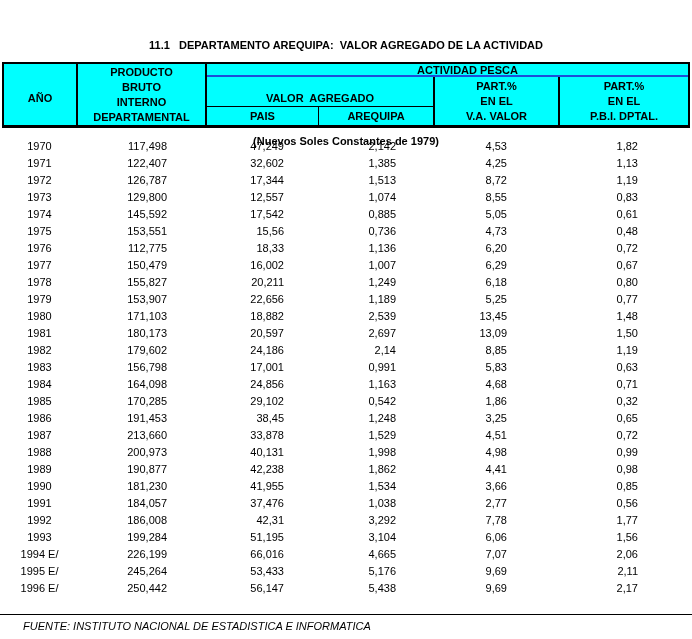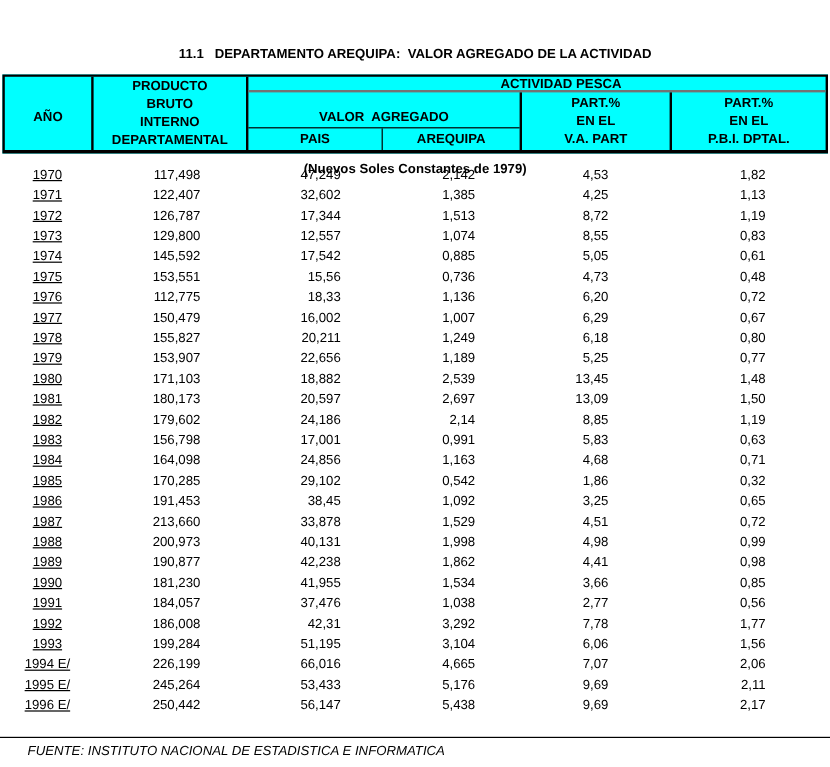--- a/index.html
+++ b/index.html
@@ -22,40 +22,40 @@
     grid-template-columns:74px 129px 112px 114px 127px 128px;
     grid-template-rows:13px 15px 15px 18px;
     font-weight:bold; font-size:11px;
   }
   .hc { display:flex; align-items:center; justify-content:center;
         text-align:center; box-sizing:border-box; overflow:hidden; }
   .hc-col { flex-direction:column; line-height:15px; }
   .c-ano  { grid-area:1/1/5/2; border-right:2px solid #000;
             align-items:flex-start; padding-top:27px; line-height:15px; }
   .c-pbi  { grid-area:1/2/5/3; border-right:2px solid #000; }
-  .c-act  { grid-area:1/3/2/7; border-bottom:2px solid #737373; line-height:12px;padding-left:40px; }
+  .c-act  { grid-area:1/3/2/7; border-bottom:2px solid #1d4ed8; line-height:12px;padding-left:40px; }
   .c-va   { grid-area:2/3/4/5; border-bottom:1px solid #000;
             align-items:flex-end; line-height:15px; white-space:pre;margin-top:16px; }
   .c-pais { grid-area:4/3/5/4; border-right:1px solid #000; }
   .c-are  { grid-area:4/4/5/5; }
   .c-pva  { grid-area:2/5/5/6; border-left:2px solid #000; border-right:2px solid #000; }
   .c-ppb  { grid-area:2/6/5/7; }
 
   
   .data-grid {
     position:absolute; top:128px; left:2px; width:688px; padding-top:10px;
     font-size:11px;
   }
   .trow {
     display:grid;
     grid-template-columns:75px 130px 113px 114px 127px 129px;
     height:17px; line-height:17px;
   }
   .cell { box-sizing:border-box; overflow:visible; white-space:nowrap; }
-  .cell-year { text-align:center;text-decoration:underline; }
+  .cell-year { text-align:center; }
   .cell-num  { text-align:right; }
   .pad-pbi { padding-right:40px; }
   .pad-pais { padding-right:36px; }
   .pad-are { padding-right:38px; }
   .pad-pva { padding-right:54px; }
   .pad-ppb { padding-right:52px; }
 
   
   .footer-rule {
     position:absolute; top:614px; left:0; width:692px; height:0;
@@ -85,21 +85,21 @@
       <span>INTERNO</span>
       <span>DEPARTAMENTAL</span>
     </div>
     <div class="hc c-act">ACTIVIDAD PESCA</div>
     <div class="hc c-va">VALOR  AGREGADO</div>
     <div class="hc c-are">AREQUIPA</div>
     <div class="hc c-pais">PAIS</div>
     <div class="hc hc-col c-pva">
       <span>PART.%</span>
       <span>EN EL</span>
-      <span>V.A. PART</span>
+      <span>V.A. VALOR</span>
     </div>
     <div class="hc hc-col c-ppb">
       <span>PART.%</span>
       <span>EN EL</span>
       <span>P.B.I. DPTAL.</span>
     </div>
   </div>
 
   <div class="data-grid" id="data-rows">
       <div class="trow">
@@ -227,21 +227,21 @@
       <div class="cell cell-num pad-pbi">170,285</div>
       <div class="cell cell-num pad-pais">29,102</div>
       <div class="cell cell-num pad-are">0,542</div>
       <div class="cell cell-num pad-pva">1,86</div>
       <div class="cell cell-num pad-ppb">0,32</div>
     </div>
       <div class="trow">
       <div class="cell cell-year">1986</div>
       <div class="cell cell-num pad-pbi">191,453</div>
       <div class="cell cell-num pad-pais">38,45</div>
-      <div class="cell cell-num pad-are">1,092</div>
+      <div class="cell cell-num pad-are">1,248</div>
       <div class="cell cell-num pad-pva">3,25</div>
       <div class="cell cell-num pad-ppb">0,65</div>
     </div>
       <div class="trow">
       <div class="cell cell-year">1987</div>
       <div class="cell cell-num pad-pbi">213,660</div>
       <div class="cell cell-num pad-pais">33,878</div>
       <div class="cell cell-num pad-are">1,529</div>
       <div class="cell cell-num pad-pva">4,51</div>
       <div class="cell cell-num pad-ppb">0,72</div>

